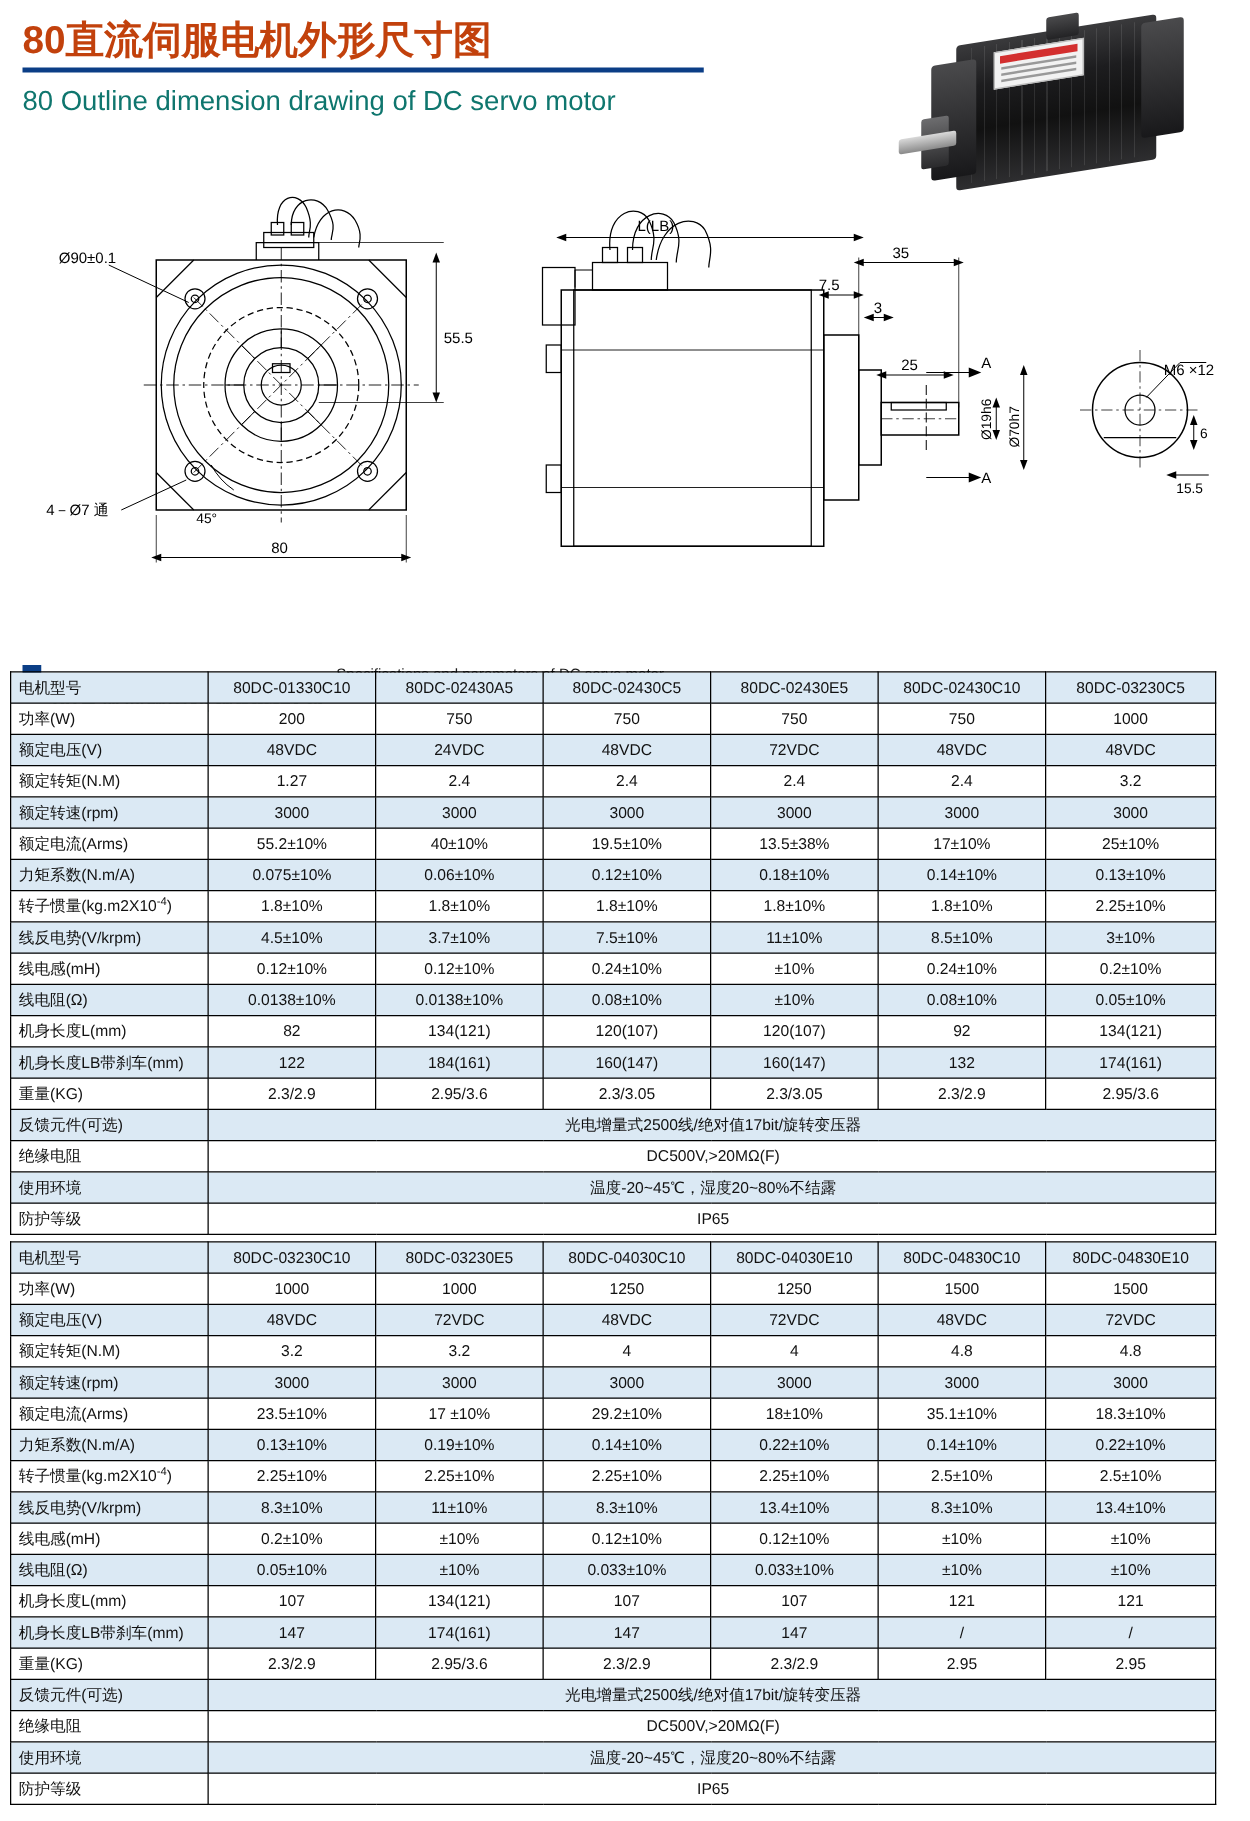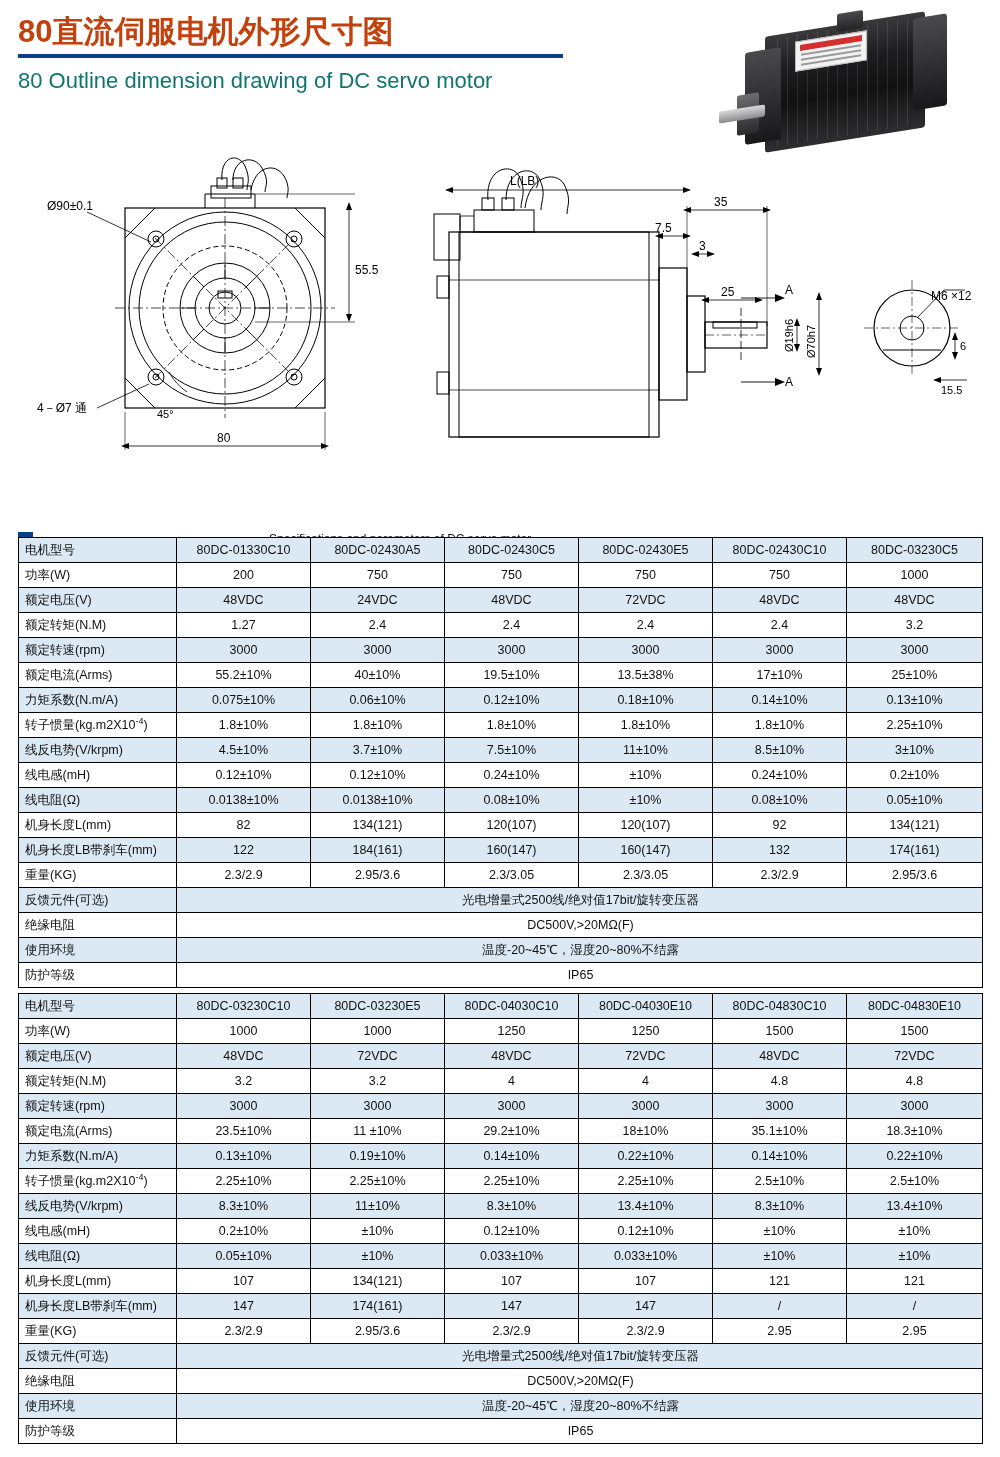--- a/index.html
+++ b/index.html
@@ -80,21 +80,21 @@
   .section-head {
     position: absolute; left: 18px; top: 505px; width: 960px;
     display: flex; align-items: center; gap: 9px;
   }
   .sq { width: 15px; height: 15px; background: #0b3e86; display: inline-block; }
   .sh-cn { font-size: 18px; font-weight: bold; color: #14532d; margin-top: 44px; }
   .sh-en { font-size: 12px; color: #1a1a1a; }
 
   
   table.spec {
-    position: absolute; left: 18px; width: 964px;
+    position: absolute; left: 8px; width: 964px;
     border-collapse: collapse; font-size: 12.5px; table-layout: fixed;
   }
   table.spec.t1 { top: 537px; }
   table.spec.t2 { top: 993px; }
   table.spec td, table.spec th {
     border: 1px solid #000; height: 25px; padding: 0 4px;
     text-align: center; vertical-align: middle; white-space: nowrap;
   }
   table.spec td.rowhead {
     text-align: left; width: 158px; padding-left: 6px;
@@ -522,21 +522,21 @@
         <td>3000</td>
         <td>3000</td>
         <td>3000</td>
         <td>3000</td>
         <td>3000</td>
         <td>3000</td>
       </tr>
       <tr class="plain">
         <td class="rowhead">额定电流(Arms)</td>
         <td>23.5±10%</td>
-        <td>11 ±10%</td>
+        <td>17 ±10%</td>
         <td>29.2±10%</td>
         <td>18±10%</td>
         <td>35.1±10%</td>
         <td>18.3±10%</td>
       </tr>
       <tr class="alt">
         <td class="rowhead">力矩系数(N.m/A)</td>
         <td>0.13±10%</td>
         <td>0.19±10%</td>
         <td>0.14±10%</td>

